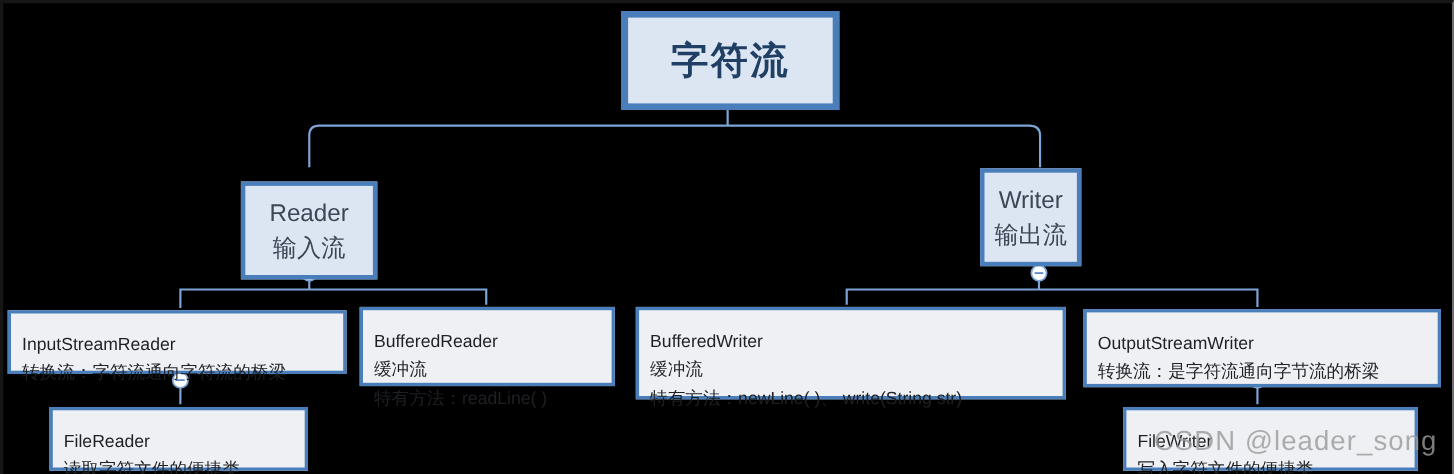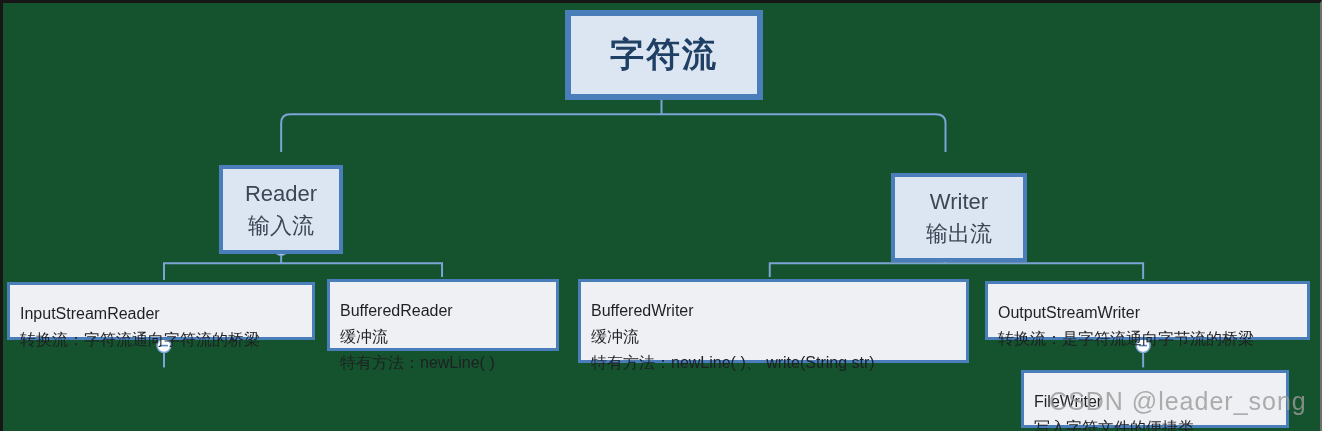--- a/index.html
+++ b/index.html
@@ -8,21 +8,21 @@
     --node-fill-gray:#eef0f3;
     --connector:#7da4d6;
     --root-text:#1f4064;
     --watermark-text:#9b9b9b;
   }
   html,body{margin:0;padding:0;background:#fff;}
   #canvas{
     position:relative;
     width:1322px;height:431px;
     box-sizing:border-box;
-    background:#14532d;
+    background:#000000;
     border-top:3px solid #161616;
     border-left:3px solid #161616;
     border-right:2px solid #6f6f6f;
     overflow:hidden;
     font-family:"Liberation Sans", sans-serif;
   }
   #connector-layer{position:absolute;left:0;top:0;width:100%;height:100%;z-index:0;}
   .node{
     position:absolute;
     box-sizing:border-box;
@@ -35,31 +35,31 @@
     border-width:6px;
     display:flex;align-items:center;justify-content:center;
     font-size:34px;font-weight:bold;color:var(--root-text);
     letter-spacing:2px;
   }
   .node.mid{
     display:flex;flex-direction:column;align-items:center;justify-content:center;
     font-size:22px;color:#3e4656;line-height:32px;
   }
   #node-reader{left:216px;top:150px;width:124px;height:89px;margin-top:12px;}
-  #node-writer{left:888px;top:150px;width:136px;height:89px;margin-top:20px;}
+  #node-writer{left:888px;top:150px;width:92px;height:89px;}
   .node.leaf{
     border-width:3px;
     background:var(--node-fill-gray);
     font-size:16px;color:#1e2024;line-height:26px;
     padding:16px 10px 0 10px;
   }
   #node-isr{left:4px;top:279px;width:308px;height:58px;}
   #node-br{left:324px;top:276px;width:232px;height:72px;}
   #node-bw{left:575px;top:276px;width:391px;height:84px;}
-  #node-osw{left:982px;top:278px;width:325px;height:59px;}
+  #node-osw{left:982px;top:278px;width:325px;height:71px;}
   #node-fr{left:42px;top:367px;width:235px;height:58px;}
   #node-fw{left:1018px;top:367px;width:268px;height:58px;}
   .connector{stroke:var(--connector);stroke-width:2;fill:none;}
   .collapse-circle{fill:#ffffff;stroke:var(--connector);stroke-width:1.6;}
   .collapse-minus{stroke:#5b87c5;stroke-width:1.6;}
   #watermark{
     position:absolute;left:1046px;top:384px;z-index:2;
     font-size:25px;color:var(--watermark-text);opacity:0.8;
     letter-spacing:1px;white-space:nowrap;
   }
@@ -114,31 +114,35 @@
     <div>输出流</div>
   </div>
 
   <div class="node leaf" id="node-isr">
     <div>InputStreamReader</div>
     <div>转换流：字符流通向字符流的桥梁</div>
   </div>
   <div class="node leaf" id="node-br">
     <div>BufferedReader</div>
     <div>缓冲流</div>
-    <div>特有方法：newLine( )</div>
+    <div>特有方法：readLine( )</div>
   </div>
   <div class="node leaf" id="node-bw">
     <div>BufferedWriter</div>
     <div>缓冲流</div>
     <div>特有方法：newLine( )、 write(String str)</div>
   </div>
   <div class="node leaf" id="node-osw">
     <div>OutputStreamWriter</div>
     <div>转换流：是字符流通向字节流的桥梁</div>
   </div>
 
+  <div class="node leaf" id="node-fr">
+    <div>FileReader</div>
+    <div>读取字符文件的便捷类</div>
+  </div>
   <div class="node leaf" id="node-fw">
     <div>FileWriter</div>
     <div>写入字符文件的便捷类</div>
   </div>
 
   <div id="watermark">CSDN @leader_song</div>
 </div>
 
 </body></html>

